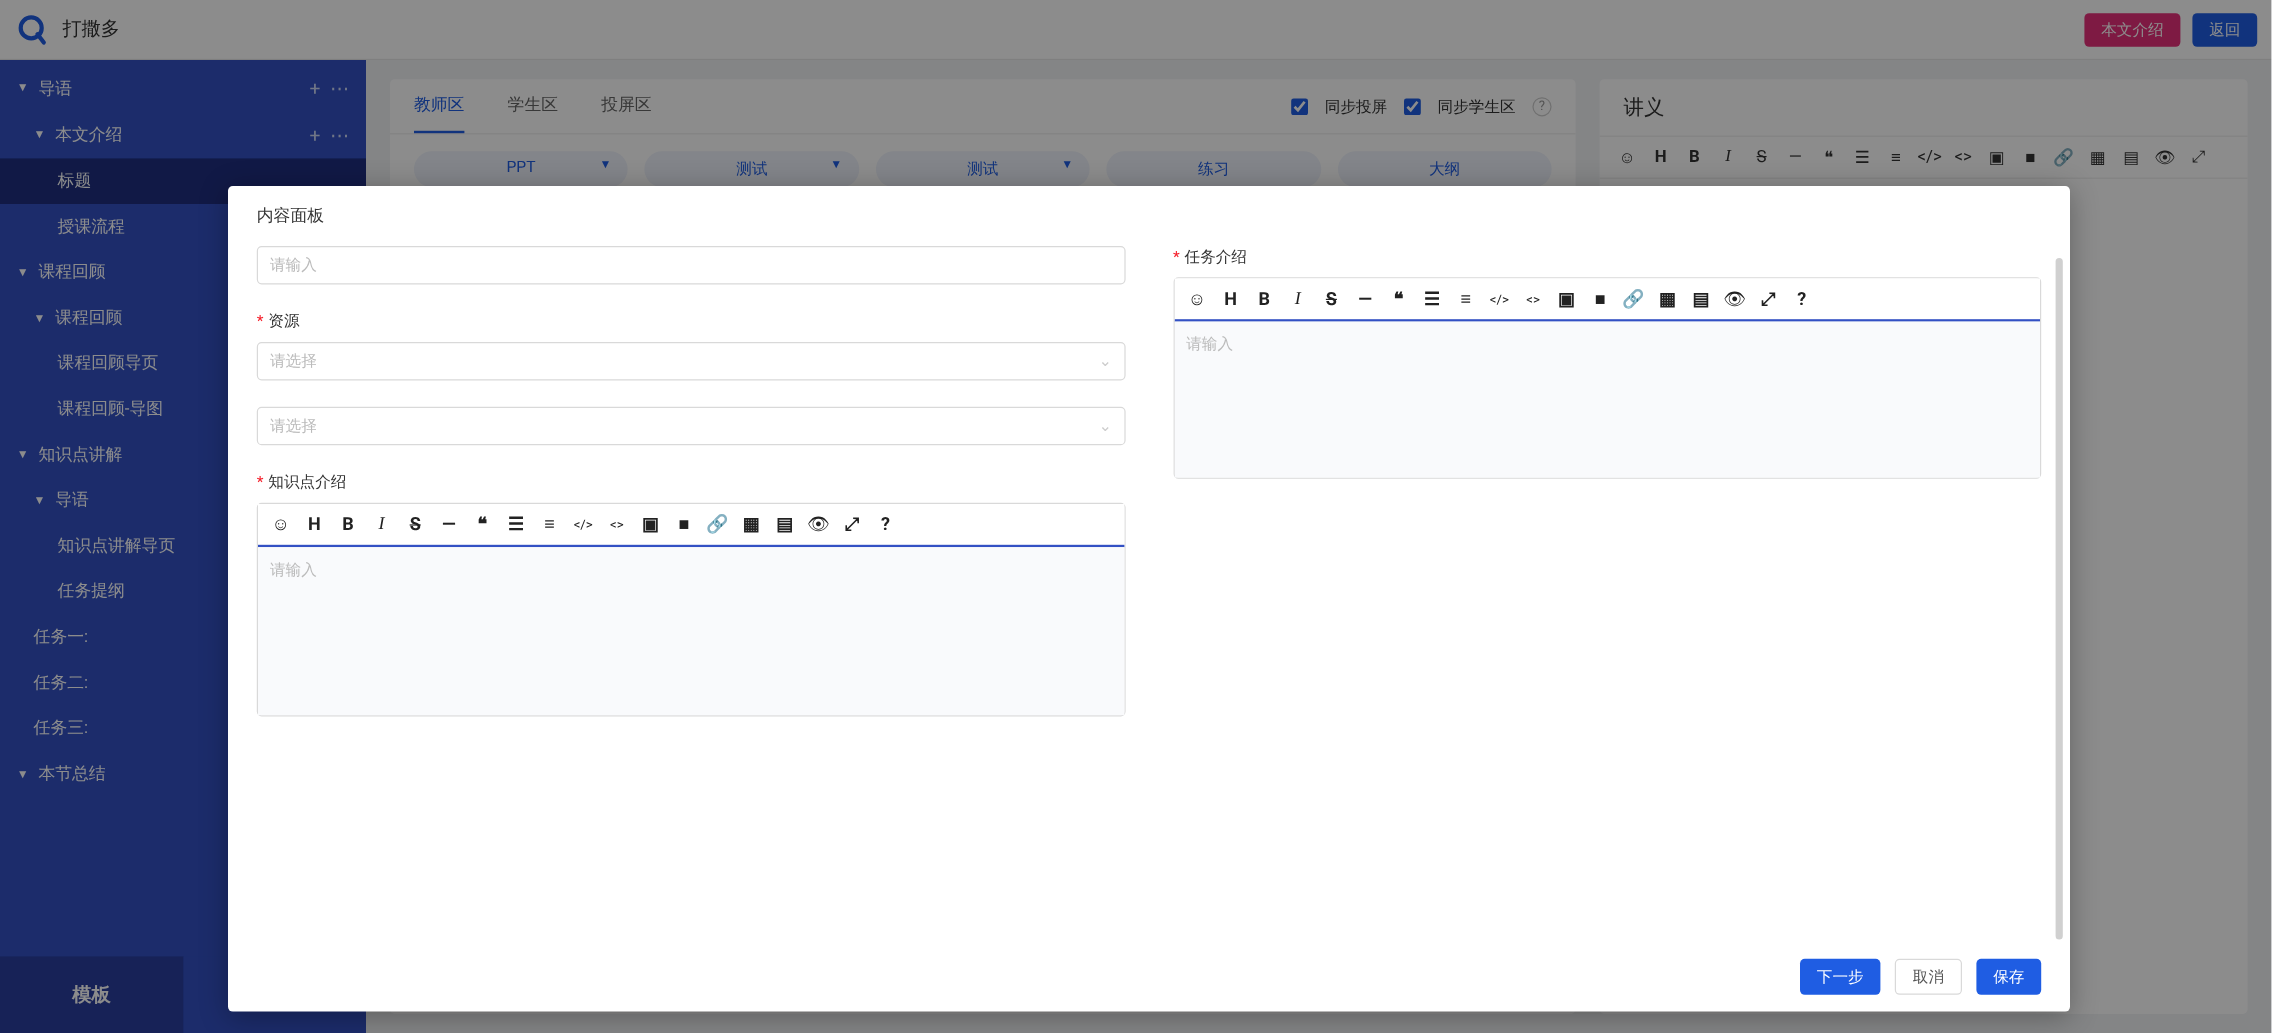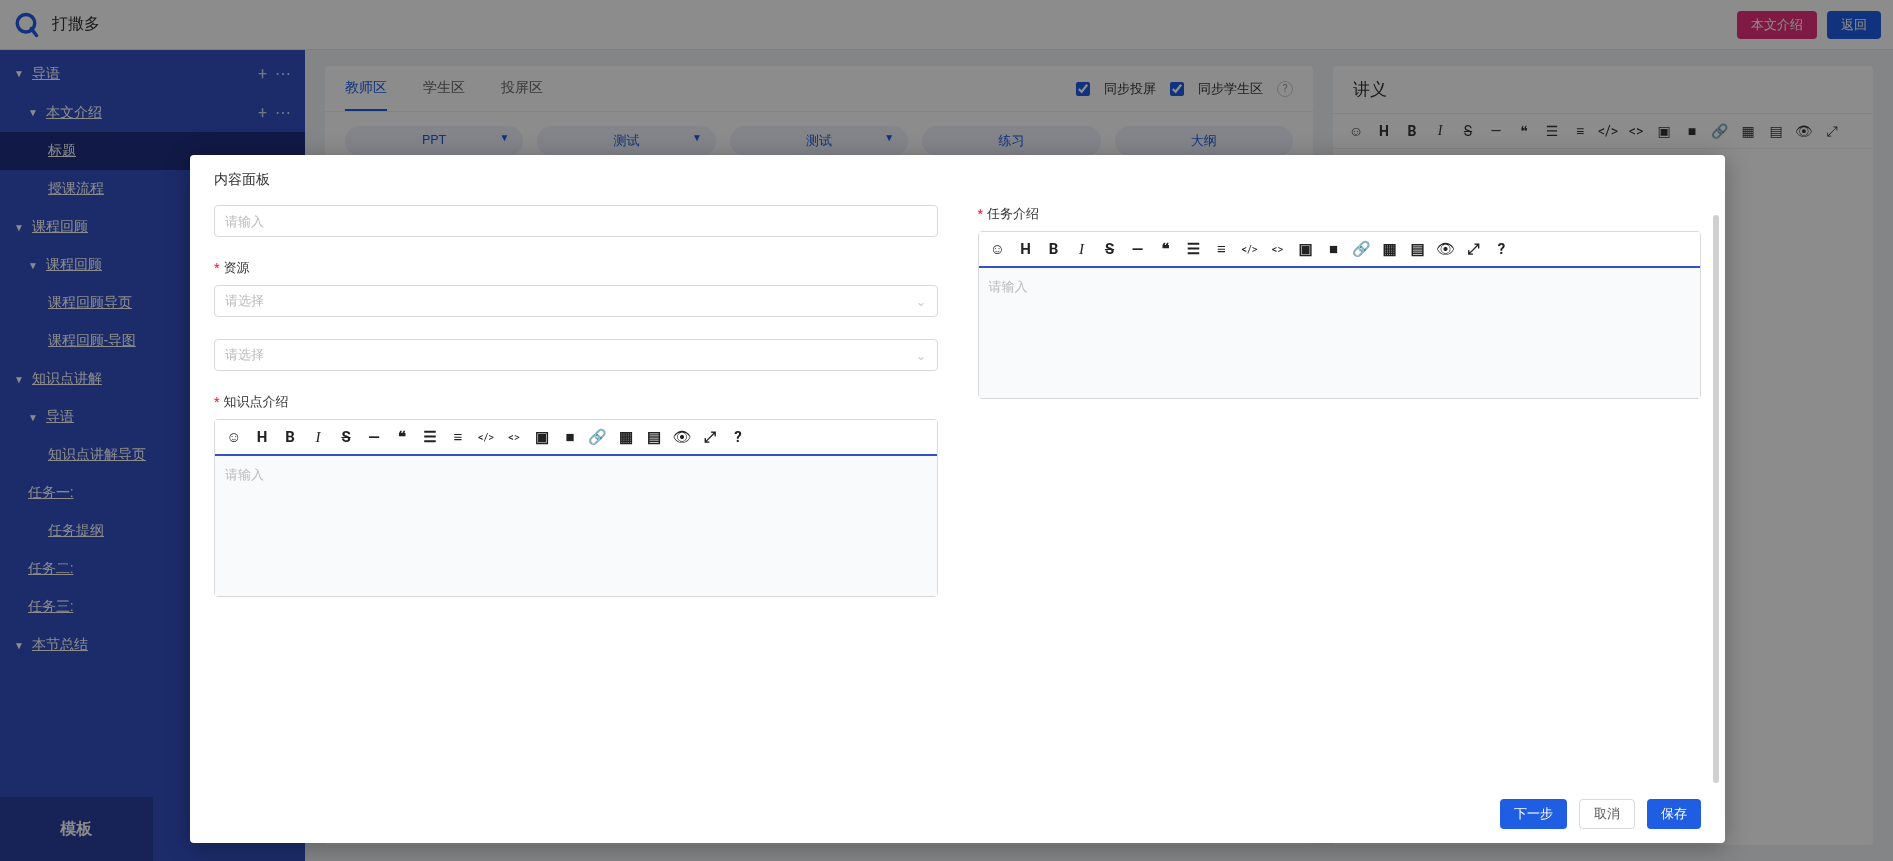--- a/index.html
+++ b/index.html
@@ -14,21 +14,21 @@
 .btn-danger { background: #e6317a; color: #fff; }
 .btn-primary { background: #1f5de3; color: #fff; }
 .btn-default { background: #fff; border: 1px solid #d9d9d9; color: #555; }
 
 .main { display: flex; height: calc(100% - 50px); }
 .sidebar { width: 305px; background: #3351c4; color: #fff; position: relative; display: flex; flex-direction: column; }
 .sidebar-tree { flex: 1; overflow-y: auto; padding-top: 4px; }
 .tree-item { display: flex; align-items: center; padding: 10px 14px; font-size: 14px; cursor: pointer; }
 .tree-item.active { background: #1f2f80; }
 .tree-caret { width: 12px; font-size: 10px; margin-right: 6px; }
-.tree-label { flex: 1; text-decoration: underline; }
+.tree-label { flex: 1; }
 .tree-actions { font-size: 16px; color: #cdd7f4; display: flex; gap: 8px; }
 .indent-1 { padding-left: 28px; }
 .indent-2 { padding-left: 48px; }
 .sidebar-footer { display: flex; height: 64px; }
 .sidebar-footer-left { width: 50%; background: #2a3e9e; display: flex; align-items: center; justify-content: center; font-size: 16px; font-weight: bold; }
 .sidebar-footer-right { width: 50%; background: #3351c4; display: flex; align-items: center; justify-content: center; font-size: 15px; gap: 6px; }
 
 .content { flex: 1; padding: 16px 20px; display: flex; gap: 20px; }
 .panel-left { flex: 1; background: #fff; border-radius: 4px; }
 .panel-right { width: 540px; background: #fff; border-radius: 4px; }
@@ -129,25 +129,25 @@
           <span class="tree-caret">▼</span>
           <span class="tree-label">知识点讲解</span>
         </div>
       <div class="tree-item indent-1">
           <span class="tree-caret">▼</span>
           <span class="tree-label">导语</span>
         </div>
       <div class="tree-item indent-2">
           <span class="tree-label">知识点讲解导页</span>
         </div>
+      <div class="tree-item indent-2">
+          <span class="tree-label">任务提纲</span>
+        </div>
       <div class="tree-item indent-1">
           <span class="tree-label">任务一:</span>
-        </div>
-      <div class="tree-item indent-2">
-          <span class="tree-label">任务提纲</span>
         </div>
       <div class="tree-item indent-1">
           <span class="tree-label">任务二:</span>
         </div>
       <div class="tree-item indent-1">
           <span class="tree-label">任务三:</span>
         </div>
       <div class="tree-item">
           <span class="tree-caret">▼</span>
           <span class="tree-label">本节总结</span>

